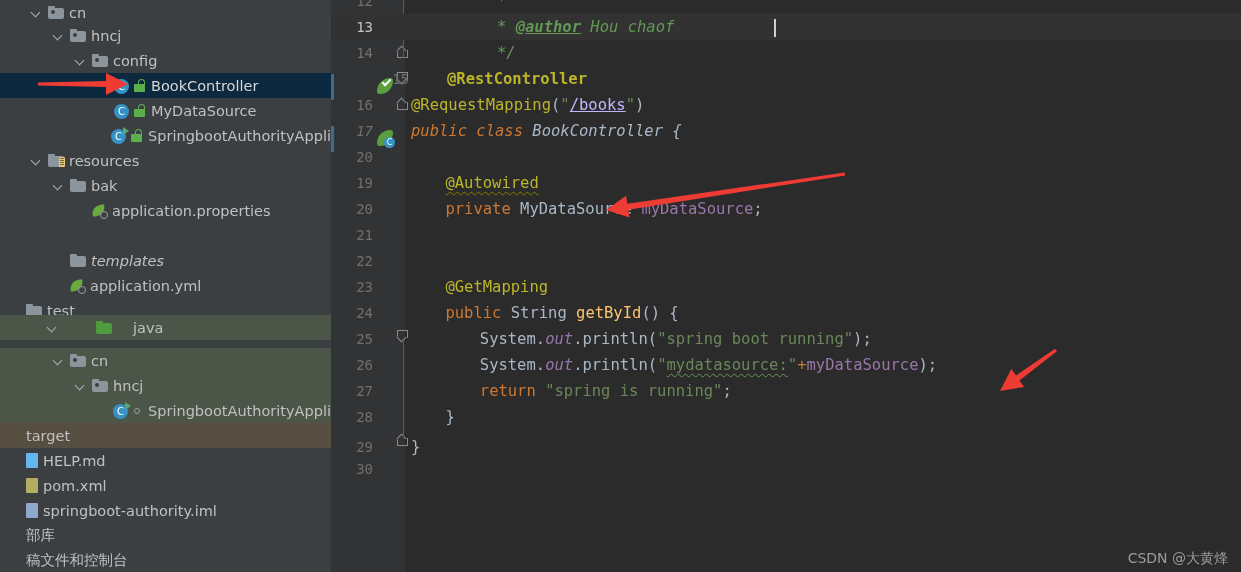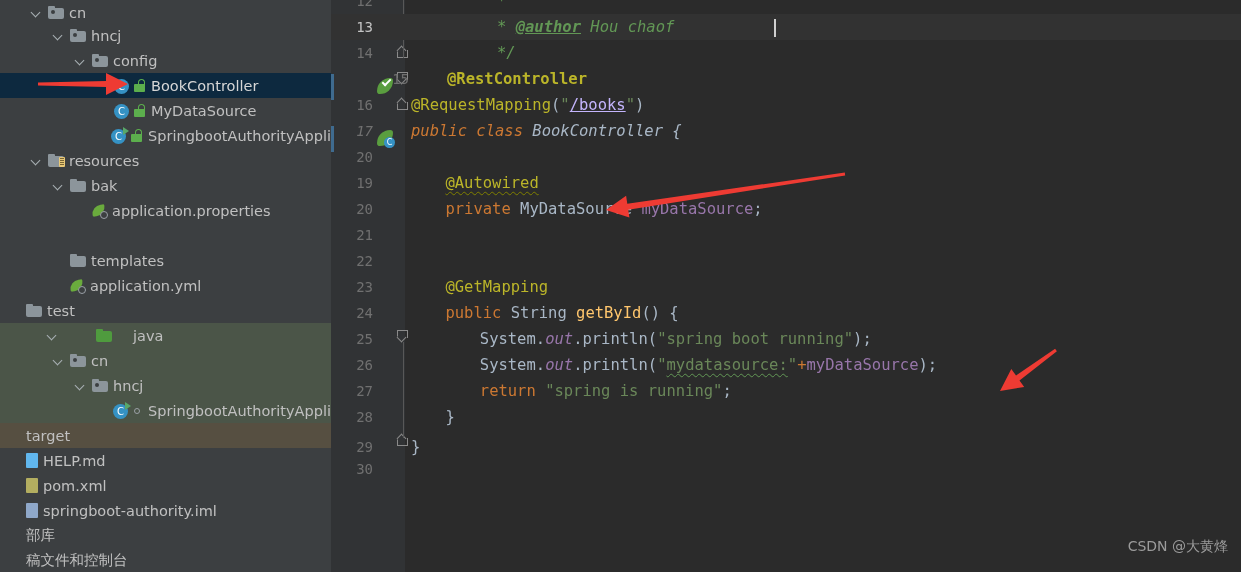--- a/index.html
+++ b/index.html
@@ -241,21 +241,21 @@
   }
   .blue-mark {
     position:absolute; left:0; width:3px; background:#3f6b8f;
   }
 
   
   #arrows { position:absolute; left:0; top:0; width:1241px; height:572px; pointer-events:none; }
 
   
   #watermark {
-    position:absolute; right:13px; bottom:16px;
+    position:absolute; right:13px; bottom:4px;
     color:#9b9b9b; font-size:14px;
     font-family: "DejaVu Sans", sans-serif;
   }
 </style>
 </head>
 <body>
 
 <div id="app">
 
   <div id="sidebar">
@@ -349,21 +349,21 @@
       </div>
       <div class="tree-row" style="top: 198px;">
         <span style="display:inline-block;width:74px"></span>
         <span style="display:inline-block;width:18px"></span>
         <span class="ico ico-leaf">
           <span class="lf"></span>
           <span class="gear"></span>
         </span>
         <span class="label">application.properties</span>
       </div>
-      <div class="tree-row" style="top: 248px;">
+      <div class="tree-row" style="top: 248px; font-style: italic;">
         <span style="display:inline-block;width:52px"></span>
         <span style="display:inline-block;width:18px"></span>
         <span class="ico ico-folder">
           <span class="tab"></span>
           <span class="body"></span>
         </span>
         <span class="label">templates</span>
       </div>
       <div class="tree-row" style="top: 273px;">
         <span style="display:inline-block;width:52px"></span>
@@ -376,21 +376,21 @@
       </div>
       <div class="tree-row" style="top: 298px;">
         <span style="display:inline-block;width:8px"></span>
         <span style="display:inline-block;width:18px"></span>
         <span class="ico ico-folder">
           <span class="tab"></span>
           <span class="body"></span>
         </span>
         <span class="label">test</span>
       </div>
-      <div class="tree-row green-bg" style="top: 323px; gap: 16px;">
+      <div class="tree-row green-bg" style="top: 315px; gap: 16px;">
         <span style="display:inline-block;width:30px"></span>
         <span class="chev"></span>
         <span style="width:5px;display:inline-block"></span>
         <span class="ico ico-folder green">
           <span class="tab"></span>
           <span class="body"></span>
         </span>
         <span class="label">java</span>
       </div>
       <div class="tree-row green-bg" style="top: 348px;">

